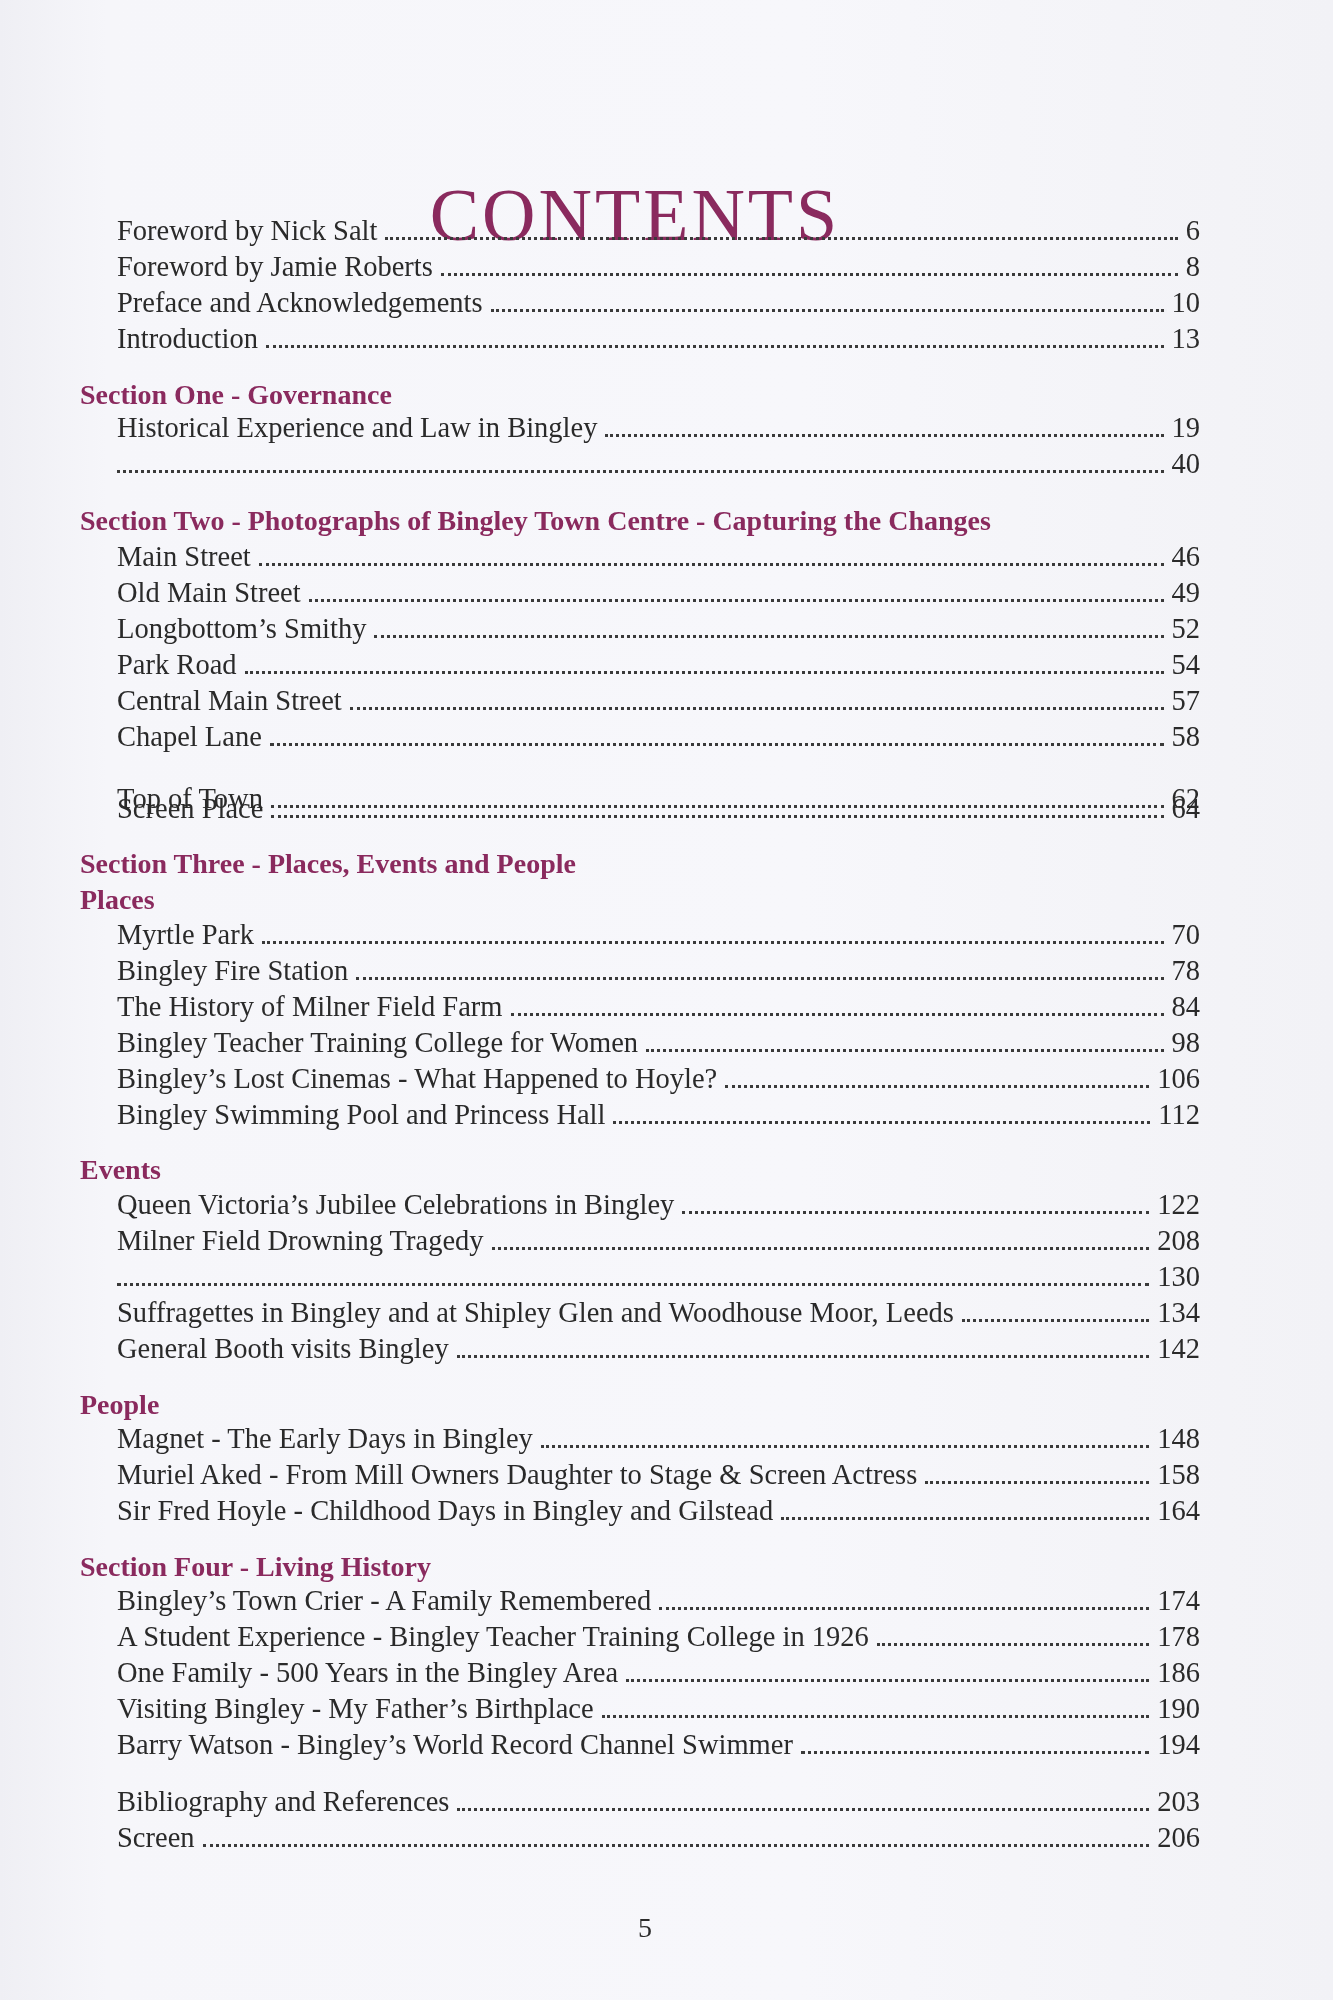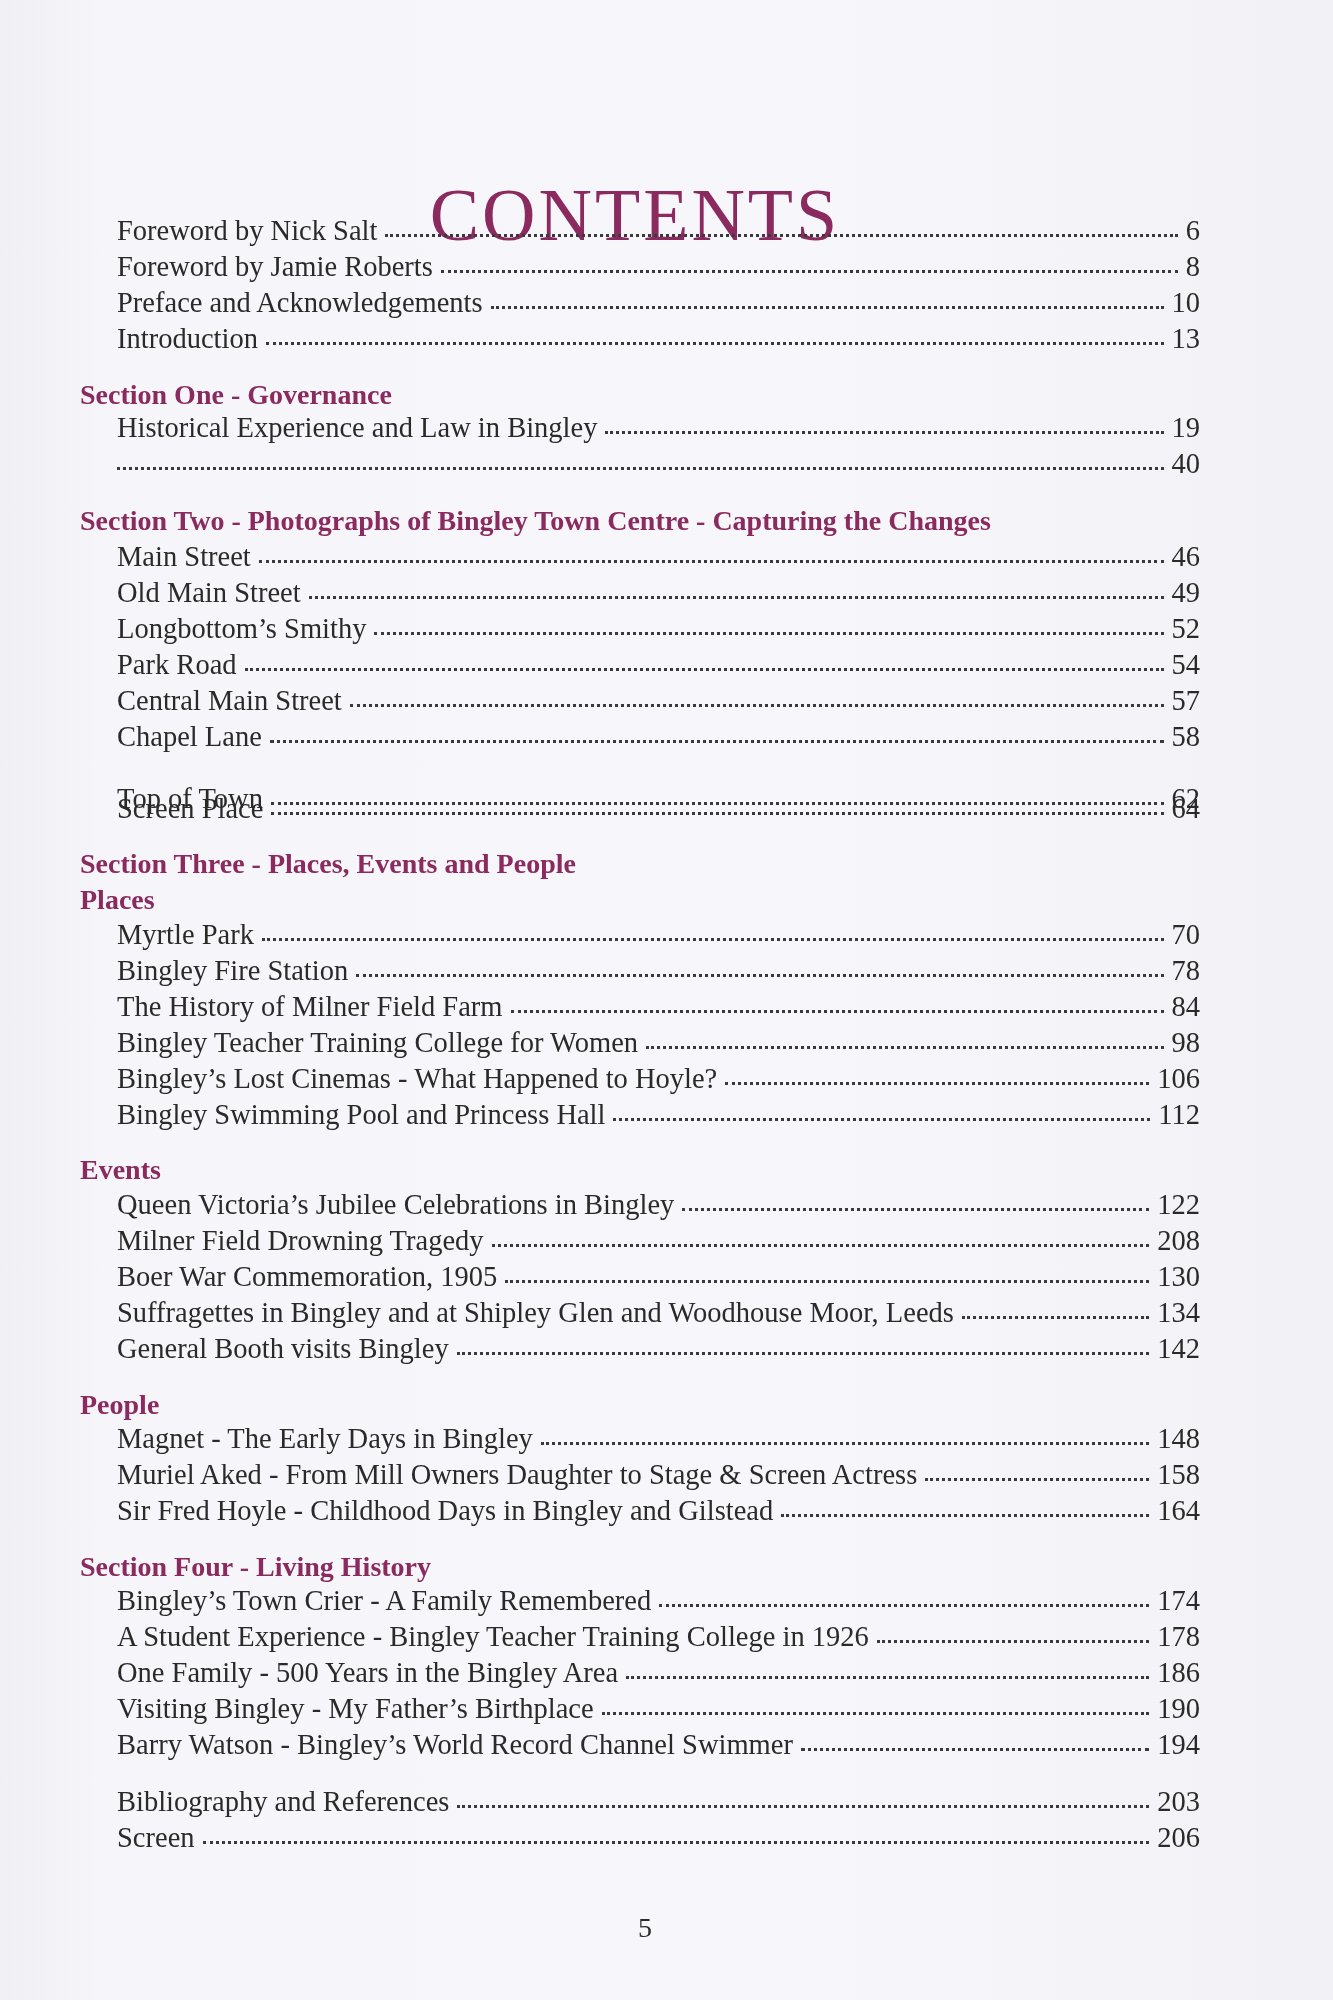--- a/index.html
+++ b/index.html
@@ -27,21 +27,21 @@
     position: absolute; left: 0; top: 0; width: 1333px;
   }
   .heading {
     position: absolute; left: 80px;
     color: #8a2a5e; font-weight: bold;
     font-size: 28px; line-height: 34px;
     white-space: nowrap;
   }
   .entry {
     position: absolute; left: 117px; width: 1083px;
-    display: flex; align-items: flex-start;
+    display: flex; align-items: center;
     font-size: 28.5px; line-height: 34px;
     white-space: nowrap;
   }
   .entry .label { flex: 0 0 auto; padding-right: 8px; }
   .entry .leader {
     flex: 1 1 auto; overflow: hidden; height: 20px;
     border-bottom: 3px dotted #3a3a3a;
     margin-bottom: 6px;
   }
   .entry .page-num { flex: 0 0 auto; padding-left: 8px; text-align: right; }
@@ -171,21 +171,20 @@
         <span class="label">Queen Victoria’s Jubilee Celebrations in Bingley</span>
         <span class="leader"></span>
         <span class="page-num">122</span>
       </div>
     <div class="entry" style="top:1224px">
         <span class="label">Milner Field Drowning Tragedy</span>
         <span class="leader"></span>
         <span class="page-num">208</span>
       </div>
     <div class="entry" style="top:1260px">
-        <span class="label">Boer War Commemoration, 1905</span>
         <span class="leader"></span>
         <span class="page-num">130</span>
       </div>
     <div class="entry" style="top:1296px">
         <span class="label">Suffragettes in Bingley and at Shipley Glen and Woodhouse Moor, Leeds</span>
         <span class="leader"></span>
         <span class="page-num">134</span>
       </div>
     <div class="entry" style="top:1332px">
         <span class="label">General Booth visits Bingley</span>

